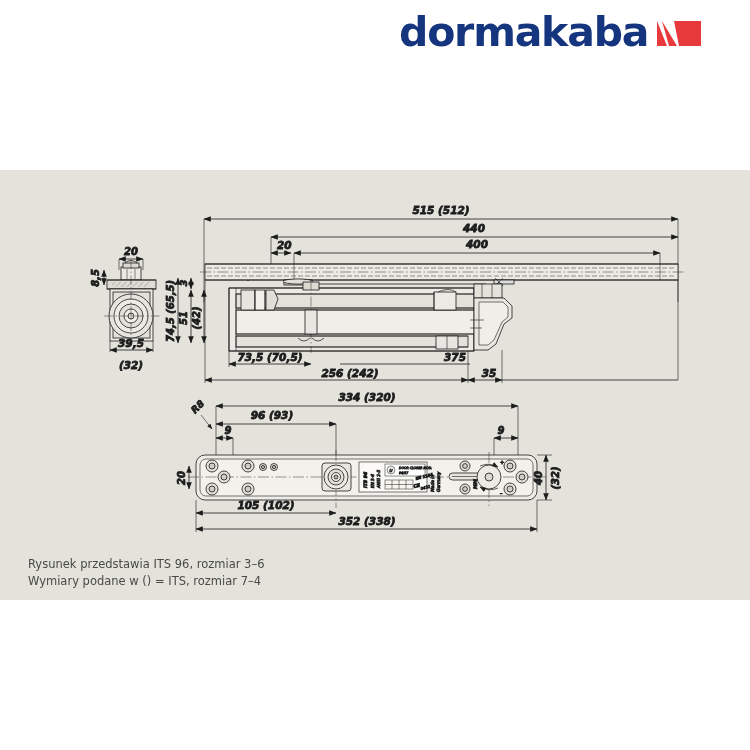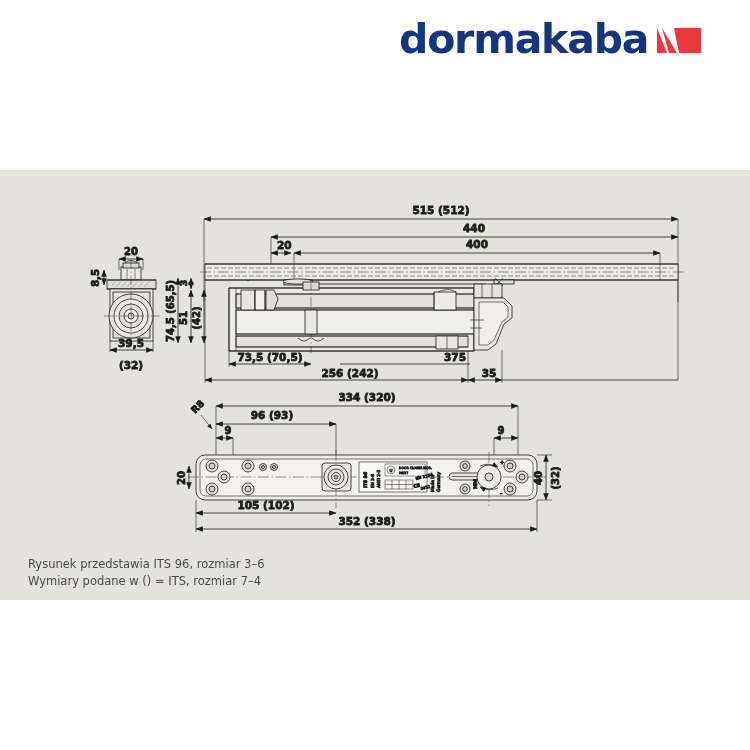--- a/index.html
+++ b/index.html
@@ -9,36 +9,37 @@
     font-family:"Liberation Sans", sans-serif;
     overflow:hidden;
     position:relative;
   }
   
   #header{
     position:absolute;left:0;top:0;width:750px;height:170px;
     background:#ffffff;
   }
   #logo-wrap{
-    position:absolute;left:399px;top:16px;height:46px;
+    position:absolute;left:399px;top:9px;height:46px;
     display:flex;align-items:center;justify-content:space-between;
   }
   #logo-word{
     font-family:"DejaVu Sans", sans-serif;
     font-size:41px;font-weight:700;color:#16357f;
     letter-spacing:-1.2px;line-height:46px;
     white-space:nowrap;
   }
   #logo-mark{
     position:relative;width:48px;height:32px;margin-left:7px;margin-top:2px;
   }
   
   #band{
     position:absolute;left:0;top:170px;width:750px;height:430px;
     background:#e3e2db;
+    font-style:italic;
   }
   #sheet{position:absolute;left:0;top:0;width:750px;height:430px;}
   
   #caption{
     position:absolute;left:8px;top:556px;width:420px;
     font-family:"DejaVu Sans", sans-serif;
     font-size:11.5px;color:#4a4a45;line-height:17px;
   }
   .cap-line{display:block;white-space:nowrap;margin-left:20px;}
   svg{display:block;}

